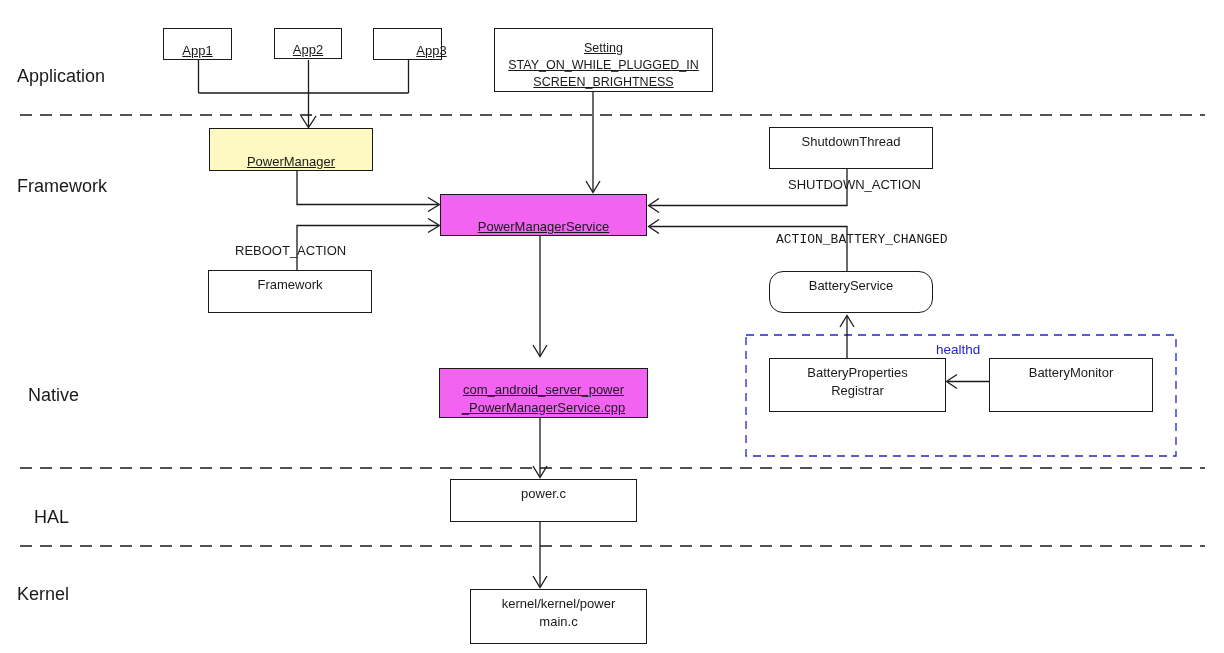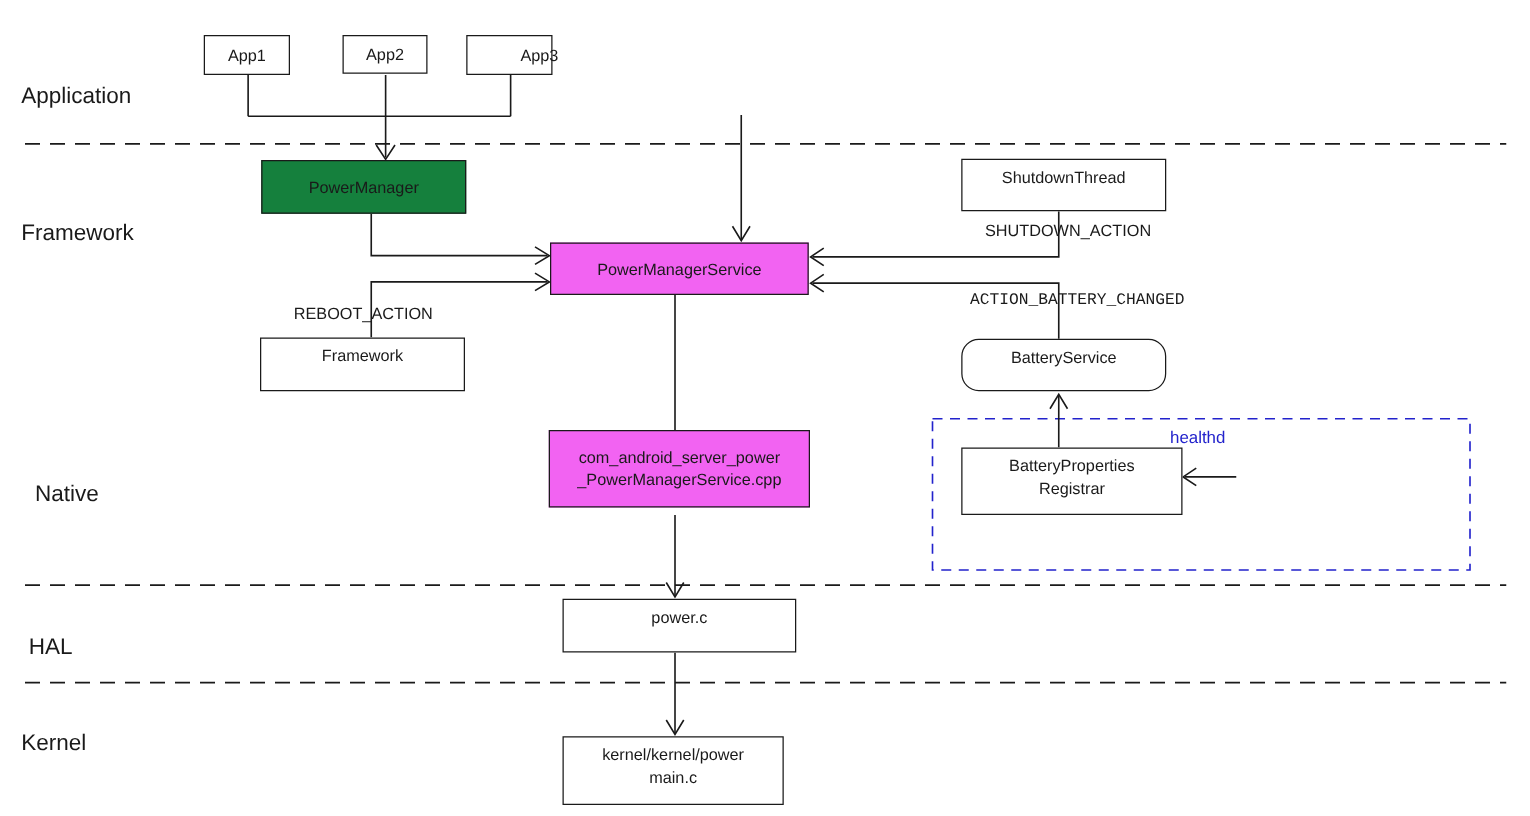--- a/index.html
+++ b/index.html
@@ -16,21 +16,21 @@
   .box {
     position: absolute;
     box-sizing: border-box;
     border: 1.5px solid #1a1a1a;
     background: #ffffff;
     text-align: center;
     font-size: 13px;
     line-height: 17px;
     color: #1a1a1a;
   }
-  .box.center { display: flex; flex-direction: column; align-items: center; justify-content: center; }
+  .box.center { display: flex; flex-direction: column; align-items: center; justify-content: flex-end; text-decoration: underline; }
   .box.top { padding-top: 5px; }
   .layer-label {
     position: absolute;
     font-size: 18px;
     color: #1a1a1a;
     white-space: nowrap;
   }
   .edge-label {
     position: absolute;
     font-size: 13px;
@@ -89,65 +89,73 @@
     <path d="M847,358 V316" stroke="#1a1a1a" stroke-width="1.3" fill="none"></path>
     <polyline points="840,327 847,315.5 854,327" stroke="#1a1a1a" stroke-width="1.3" fill="none"></polyline>
 
     <path d="M989,381.5 H948" stroke="#1a1a1a" stroke-width="1.3" fill="none"></path>
     <polyline points="957,374.5 946.5,381.5 957,388.5" stroke="#1a1a1a" stroke-width="1.3" fill="none"></polyline>
   </svg>
 
   <div class="layer-label" style="left:17px; top:66px;">Application</div>
   <div class="layer-label" style="left:17px; top:176px;">Framework</div>
   <div class="layer-label" style="left:28px; top:385px;text-align:right;">Native</div>
-  <div class="layer-label" style="left:23px; top:507px;">HAL</div>
+  <div class="layer-label" style="left:34px; top:507px;">HAL</div>
   <div class="layer-label" style="left:17px; top:584px;">Kernel</div>
 
   <div class="box center" style="left:163px; top:28px; width:69px; height:32px;">
     <span>App1</span>
   </div>
   <div class="box center" style="left:274px; top:28px; width:68px; height:31px;">
     <span>App2</span>
   </div>
   <div class="box center" style="left:373px; top:28px; width:69px; height:32px;padding-left:48px;">
     <span>App3</span>
   </div>
+  <div class="box center" style="left:494px; top:28px; width:219px; height:64px; font-size:12.5px;">
+    <span>Setting</span>
+    <span>STAY_ON_WHILE_PLUGGED_IN</span>
+    <span>SCREEN_BRIGHTNESS</span>
+  </div>
 
-  <div class="box center" style="left: 209px; top: 128px; width: 164px; height: 43px; background-color: #15803d;">
+  <div class="box center" style="left: 209px; top: 128px; width: 164px; height: 43px; background-color: #fef9c3;">
     <span>PowerManager</span>
   </div>
   <div class="box center" style="left: 440px; top: 194px; width: 207px; height: 42px; background-color: rgb(242, 99, 242);">
     <span>PowerManagerService</span>
   </div>
   <div class="box top" style="left:208px; top:270px; width:164px; height:43px;">
     <span>Framework</span>
   </div>
   <div class="box top" style="left:769px; top:127px; width:164px; height:42px;">
     <span>ShutdownThread</span>
   </div>
   <div class="box top" style="left:769px; top:271px; width:164px; height:42px;border-radius:14px;">
     <span>BatteryService</span>
   </div>
 
   <div class="edge-label" style="left:235px; top:243px;">REBOOT_ACTION</div>
   <div class="edge-label" style="left:788px; top:177px;">SHUTDOWN_ACTION</div>
   <div class="edge-label" style="left:776px; top:232px;font-family:Liberation Mono, monospace;">ACTION_BATTERY_CHANGED</div>
   <div class="healthd-label" style="left: 936px; top: 342px; color: rgb(34, 34, 204);">healthd</div>
 
-  <div class="box center" style="left: 439px; top: 344px; width: 209px; height: 62px; line-height: 18px; background-color: rgb(242, 99, 242);">
+  <div class="box center" style="left: 439px; top: 368px; width: 209px; height: 50px; line-height: 18px; background-color: rgb(242, 99, 242);">
     <span>com_android_server_power</span>
     <span>_PowerManagerService.cpp</span>
   </div>
   <div class="box top" style="left:769px; top:358px; width:177px; height:54px; line-height:18px;">
     <span>BatteryProperties</span><br>
     <span>Registrar</span>
   </div>
+  <div class="box top" style="left:989px; top:358px; width:164px; height:54px;">
+    <span>BatteryMonitor</span>
+  </div>
 
   <div class="box top" style="left:450px; top:479px; width:187px; height:43px;">
     <span>power.c</span>
   </div>
 
-  <div class="box top" style="left:450px; top:589px; width:177px; height:55px; line-height:18px;">
+  <div class="box top" style="left:470px; top:589px; width:177px; height:55px; line-height:18px;">
     <span>kernel/kernel/power</span><br>
     <span>main.c</span>
   </div>
 
 </div>
 
 </body></html>

